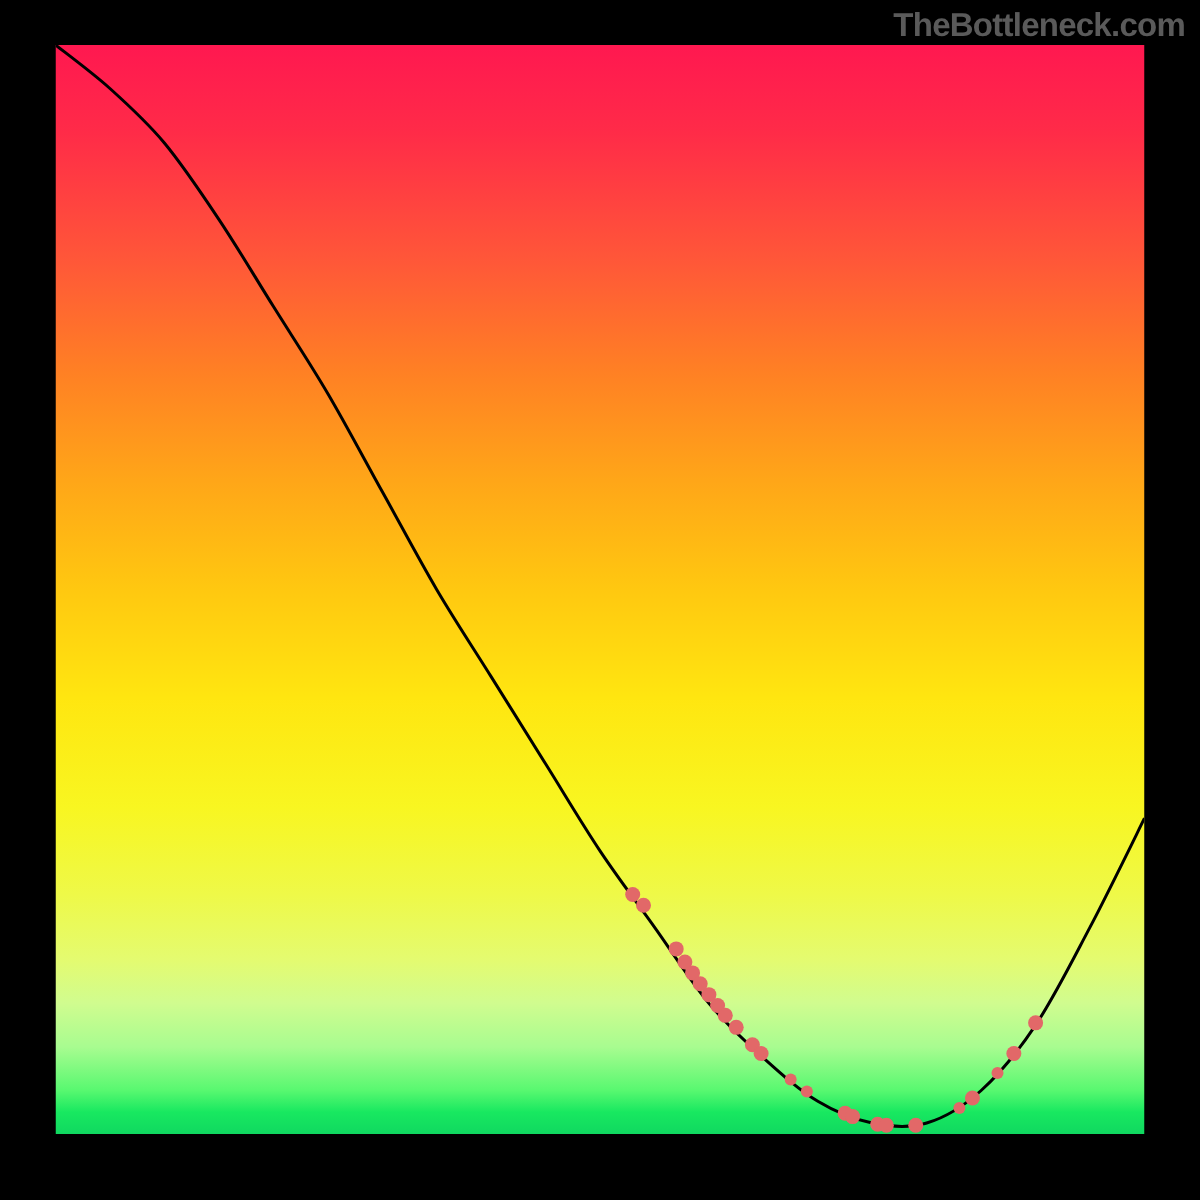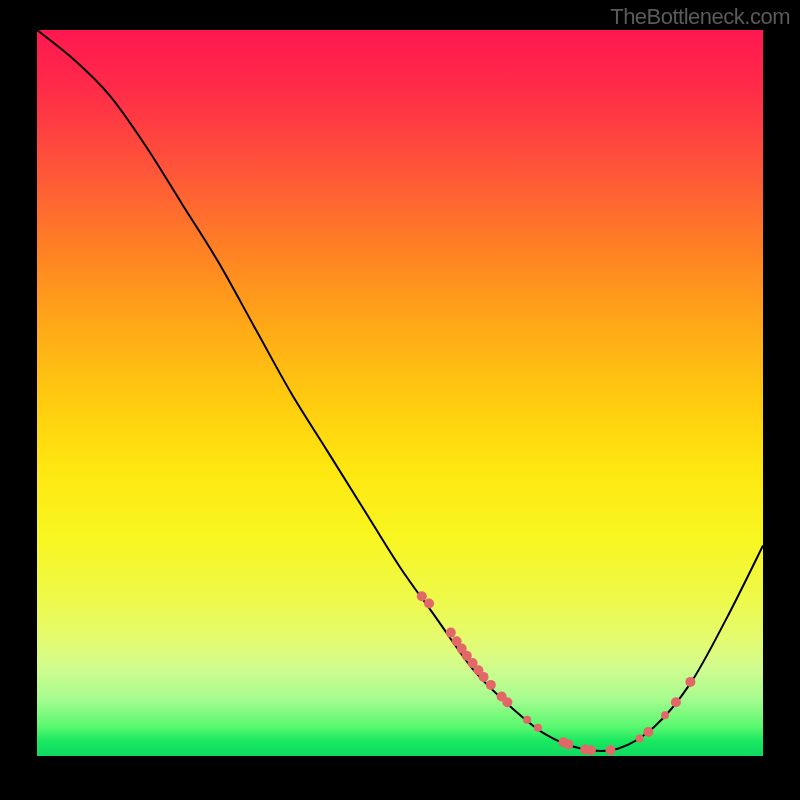--- a/index.html
+++ b/index.html
@@ -9,21 +9,21 @@
     background: #000;
     position: relative;
     overflow: hidden;
   }
   .watermark {
     position: absolute;
     top: 4px;
     right: 10px;
     font-family: Arial, sans-serif;
     font-size: 22px;
-    font-weight: normal;
+    font-weight: bold;
     color: #5a5a5a;
     z-index: 20;
     letter-spacing: -0.5px;
   }
   .plot-area {
     position: absolute;
     left: 37px;
     top: 30px;
     width: 726px;
     height: 726px;

